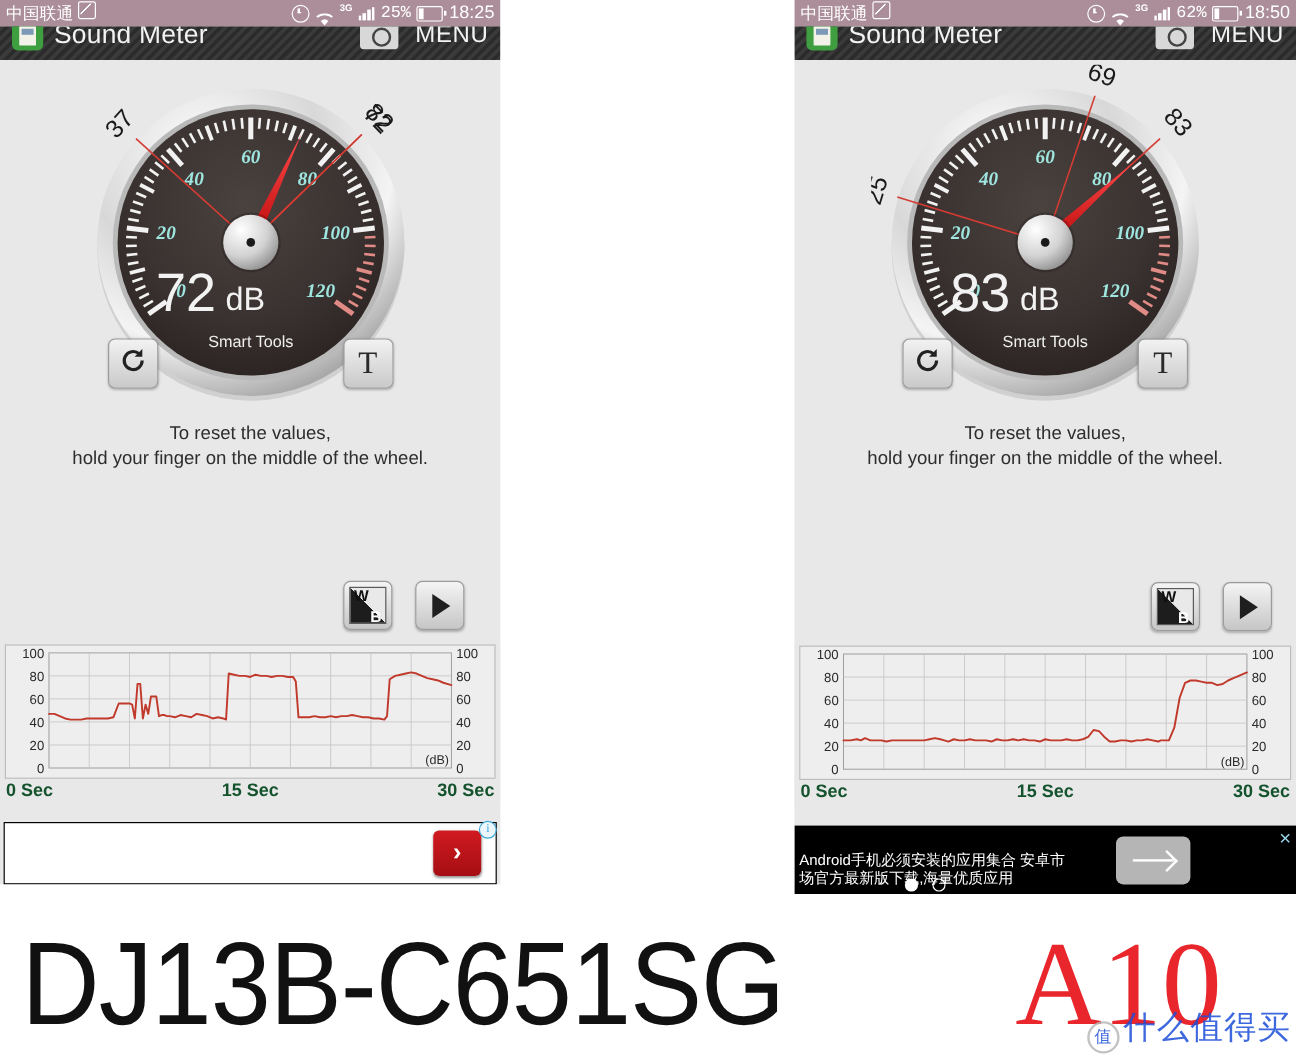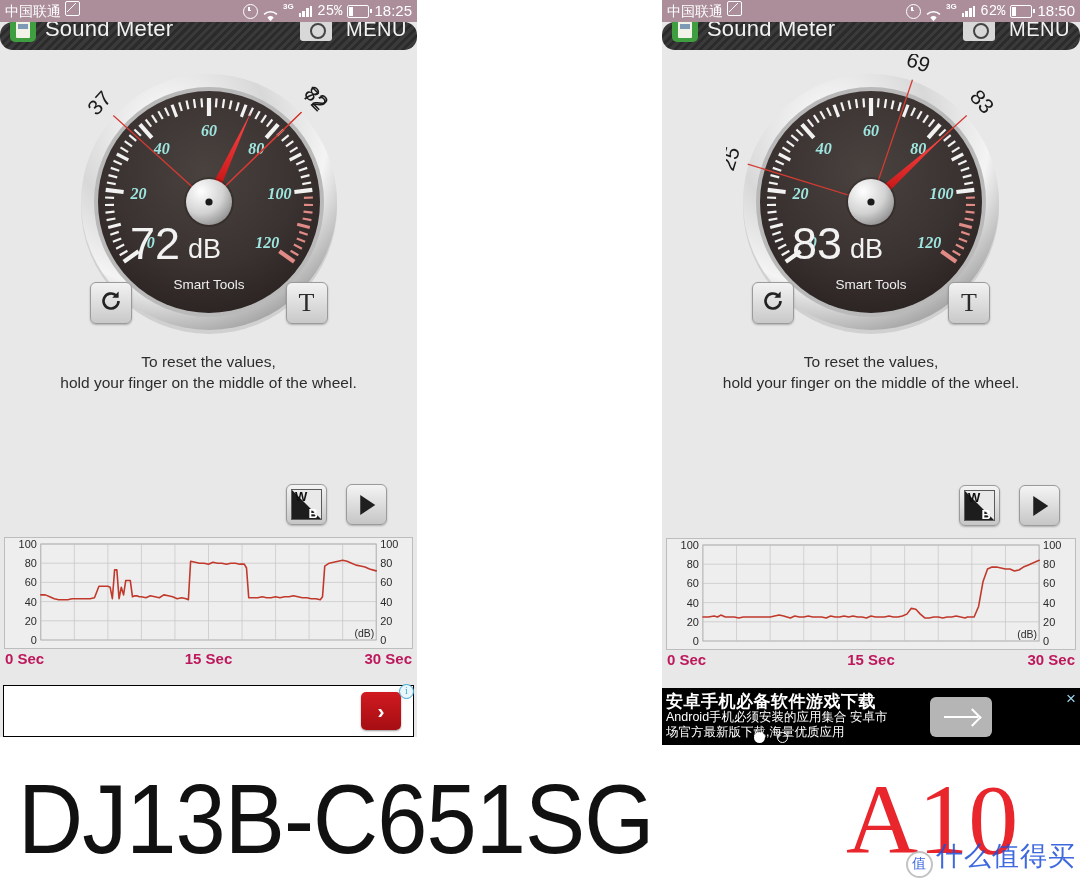--- a/index.html
+++ b/index.html
@@ -30,21 +30,21 @@
   .ic-sig{display:flex;align-items:flex-end;gap:1.3px;height:11px;}
   .ic-sig i{display:block;width:2.4px;background:#fff;}
   .sb-batt-txt{font-size:14px;font-family:Liberation Mono, monospace;}
   .ic-batt{width:20px;height:11px;border:1.7px solid #fff;border-radius:2px;position:relative;}
   .ic-batt:after{content:"";position:absolute;right:-4px;top:3px;width:2px;height:4px;background:#fff;}
   .ic-batt i{position:absolute;left:1px;top:1px;bottom:1px;background:#fff;}
   .sb-time{font-size:15px;}
 
   
   .titlebar{position:relative;height:28px;overflow:hidden;
-            background:repeating-linear-gradient(135deg,#3a3a3a 0px,#3a3a3a 3px,#2b2b2b 3px,#2b2b2b 6px);border-radius:13px;}
+            background:repeating-linear-gradient(135deg,#3a3a3a 0px,#3a3a3a 3px,#2b2b2b 3px,#2b2b2b 6px);}
   .tb-inner{position:absolute;top:-14px;left:0;right:0;height:42px;display:flex;align-items:center;padding:0 10px;}
   .tb-icon{width:26px;height:26px;border-radius:5px;background:#3f9e3f;position:relative;
            margin-right:9px;flex:none;overflow:hidden;}
   .tb-icon:before{content:"";position:absolute;left:6px;top:5px;width:14px;height:17px;
                   background:#f2f2e8;border-radius:1px;}
   .tb-icon:after{content:"";position:absolute;left:8px;top:8px;width:10px;height:5px;background:#7c9ab5;}
   .tb-title{color:#f2f2f2;font-size:22px;font-weight:400;letter-spacing:.2px;}
   .tb-right{margin-left:auto;display:flex;align-items:center;gap:14px;}
   .tb-cambtn{width:32px;height:24px;background:#d8d8d8;border-radius:3px;position:relative;}
   .tb-cambtn:after{content:"";position:absolute;left:10px;top:6px;width:12px;height:12px;
@@ -81,21 +81,21 @@
   .play-tri{position:absolute;left:50%;top:50%;transform:translate(-45%,-50%);
             width:0;height:0;border-left:15px solid #1f1f1f;
             border-top:10px solid transparent;border-bottom:10px solid transparent;}
 
   
   .chart-block{position:absolute;left:0;right:0;background:#e8e8e8;}
   .chart-box{position:relative;height:112px;background:#eeeeee;border:1px solid #bdbdbd;
              margin:0 4px;box-sizing:border-box;}
   .chart-svg{display:block;width:100%;height:100%;}
   .axis-row{position:relative;height:22px;margin:0 4px;}
-  .axis-row span{position:absolute;top:0;font-size:15px;font-weight:bold;color:#be185d;line-height:20px;}
+  .axis-row span{position:absolute;top:0;font-size:15px;font-weight:bold;color:#14532d;line-height:20px;}
   .ax-l{left:1px;} .ax-m{left:50%;transform:translateX(-50%);} .ax-r{right:1px;}
 
   
   .ad-left{position:absolute;left:3px;right:3px;height:52px;background:#ffffff;border:1px solid #000;
            box-sizing:border-box;display:flex;align-items:center;}
   .ad-left-txt{color:#b01116;font-size:19px;font-weight:bold;margin-left:23px;letter-spacing:.1px;}
   .ad-left-cta{margin-left:auto;margin-right:12px;width:40px;height:38px;border-radius:5px;
                background:linear-gradient(#d01a20,#a50e13);display:flex;align-items:center;
                justify-content:center;color:#fff;font-size:21px;font-weight:bold;
                box-shadow:0 1px 2px rgba(0,0,0,.4);}
@@ -592,21 +592,20 @@
         </svg>
     </div>
     <div class="axis-row">
       <span class="ax-l">0 Sec</span>
       <span class="ax-m">15 Sec</span>
       <span class="ax-r">30 Sec</span>
     </div>
   </div>
 
   <div class="ad-right" style="top:688px">
-    <div class="ad-r-title">安卓手机必备软件游戏下载</div>
     <div class="ad-r-body">
       <div>Android手机必须安装的应用集合 安卓市</div>
       <div>场官方最新版下载,海量优质应用</div>
     </div>
     <div class="ad-r-cta">
       <span class="arrow-r"></span>
     </div>
     <div class="ad-r-close">×</div>
     <div class="ad-dots">
       <span class="dot on"></span>

